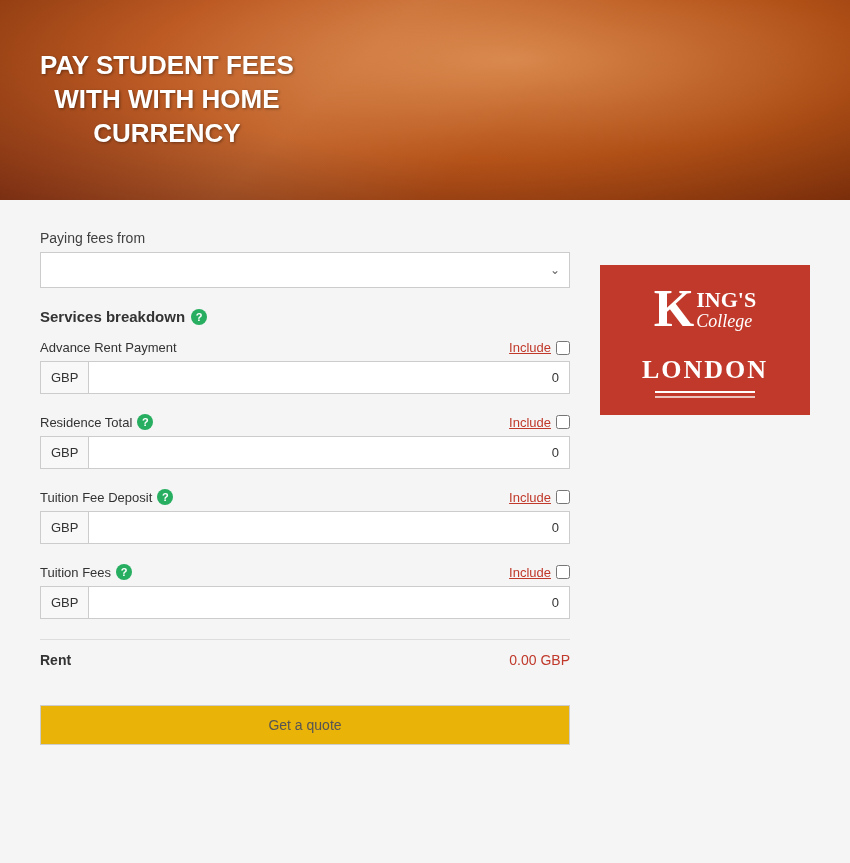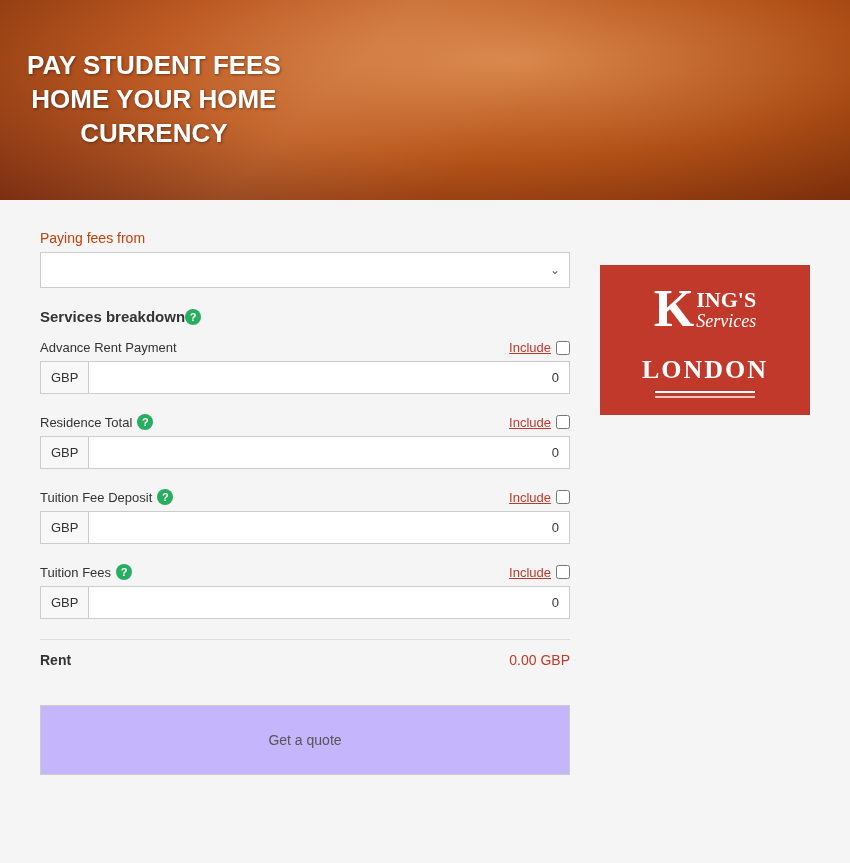--- a/index.html
+++ b/index.html
@@ -28,21 +28,21 @@
       background: radial-gradient(ellipse at 60% 30%, rgba(220,140,80,0.9) 0%, rgba(180,80,20,0.7) 50%, rgba(100,30,5,0.8) 100%);
     }
     .hero-title {
       position: relative;
       z-index: 2;
       color: white;
       font-size: 26px;
       font-weight: bold;
       text-align: center;
       line-height: 1.3;
-      padding: 30px 27px;
+      padding: 30px 40px;
       text-shadow: 1px 1px 3px rgba(0,0,0,0.4);
     }
 
     
     .main-content {
       background: #f5f5f5;
       padding: 30px 40px 40px 40px;
       min-height: 663px;
     }
 
@@ -57,21 +57,21 @@
     }
 
     .logo-section {
       width: 210px;
       flex-shrink: 0;
     }
 
     
     .field-label {
       font-size: 14px;
-      color: #c2410c;
+      color: #404040;
       margin-bottom: 6px;
     }
 
     .select-wrapper {
       position: relative;
       margin-bottom: 20px;
     }
 
     .select-field {
       width: 100%;
@@ -96,20 +96,21 @@
     }
 
     
     .section-title {
       font-size: 15px;
       font-weight: bold;
       color: #333;
       margin-bottom: 15px;
       display: flex;
       align-items: center;
+      gap: 6px;
     }
 
     .help-icon {
       display: inline-flex;
       align-items: center;
       justify-content: center;
       width: 16px;
       height: 16px;
       background: #27ae60;
       color: white;
@@ -205,22 +206,22 @@
       color: #c0392b;
     }
 
     
     .quote-button-wrapper {
       margin-top: 25px;
     }
 
     .quote-button {
       width: 100%;
-      padding: 26px;
-      background: #c4b5fd;
+      padding: 11px;
+      background: #eab308;
       border: 1px solid #ccc;
       font-size: 14px;
       color: #555;
       cursor: pointer;
       text-align: center;
     }
 
     
     .kings-logo {
       width: 210px;
@@ -296,21 +297,21 @@
       margin: 3px auto 0 auto;
       opacity: 0.7;
     }
   </style>
 </head>
 <body>
 
 <div class="hero">
   <div class="hero-title">
     <span>PAY STUDENT FEES</span><br>
-    <span>HOME YOUR HOME</span><br>
+    <span>WITH WITH HOME</span><br>
     <span>CURRENCY</span>
   </div>
 </div>
 
 <div class="main-content">
   <div class="content-layout">
 
     <div class="form-section">
 
       <div class="field-label">Paying fees from</div>
@@ -404,21 +405,21 @@
 
     </div>
 
     <div class="logo-section">
       <div class="kings-logo">
         <div class="kings-logo-inner">
           <div class="kings-logo-text">
             <span class="kings-k">K</span>
             <div class="kings-right">
               <span class="kings-ings">ING'S</span>
-              <span class="kings-college">Services</span>
+              <span class="kings-college">College</span>
             </div>
           </div>
           <div class="kings-london">LONDON</div>
           <div class="kings-divider"></div>
           <div class="kings-divider-2"></div>
         </div>
       </div>
     </div>
 
   </div>

